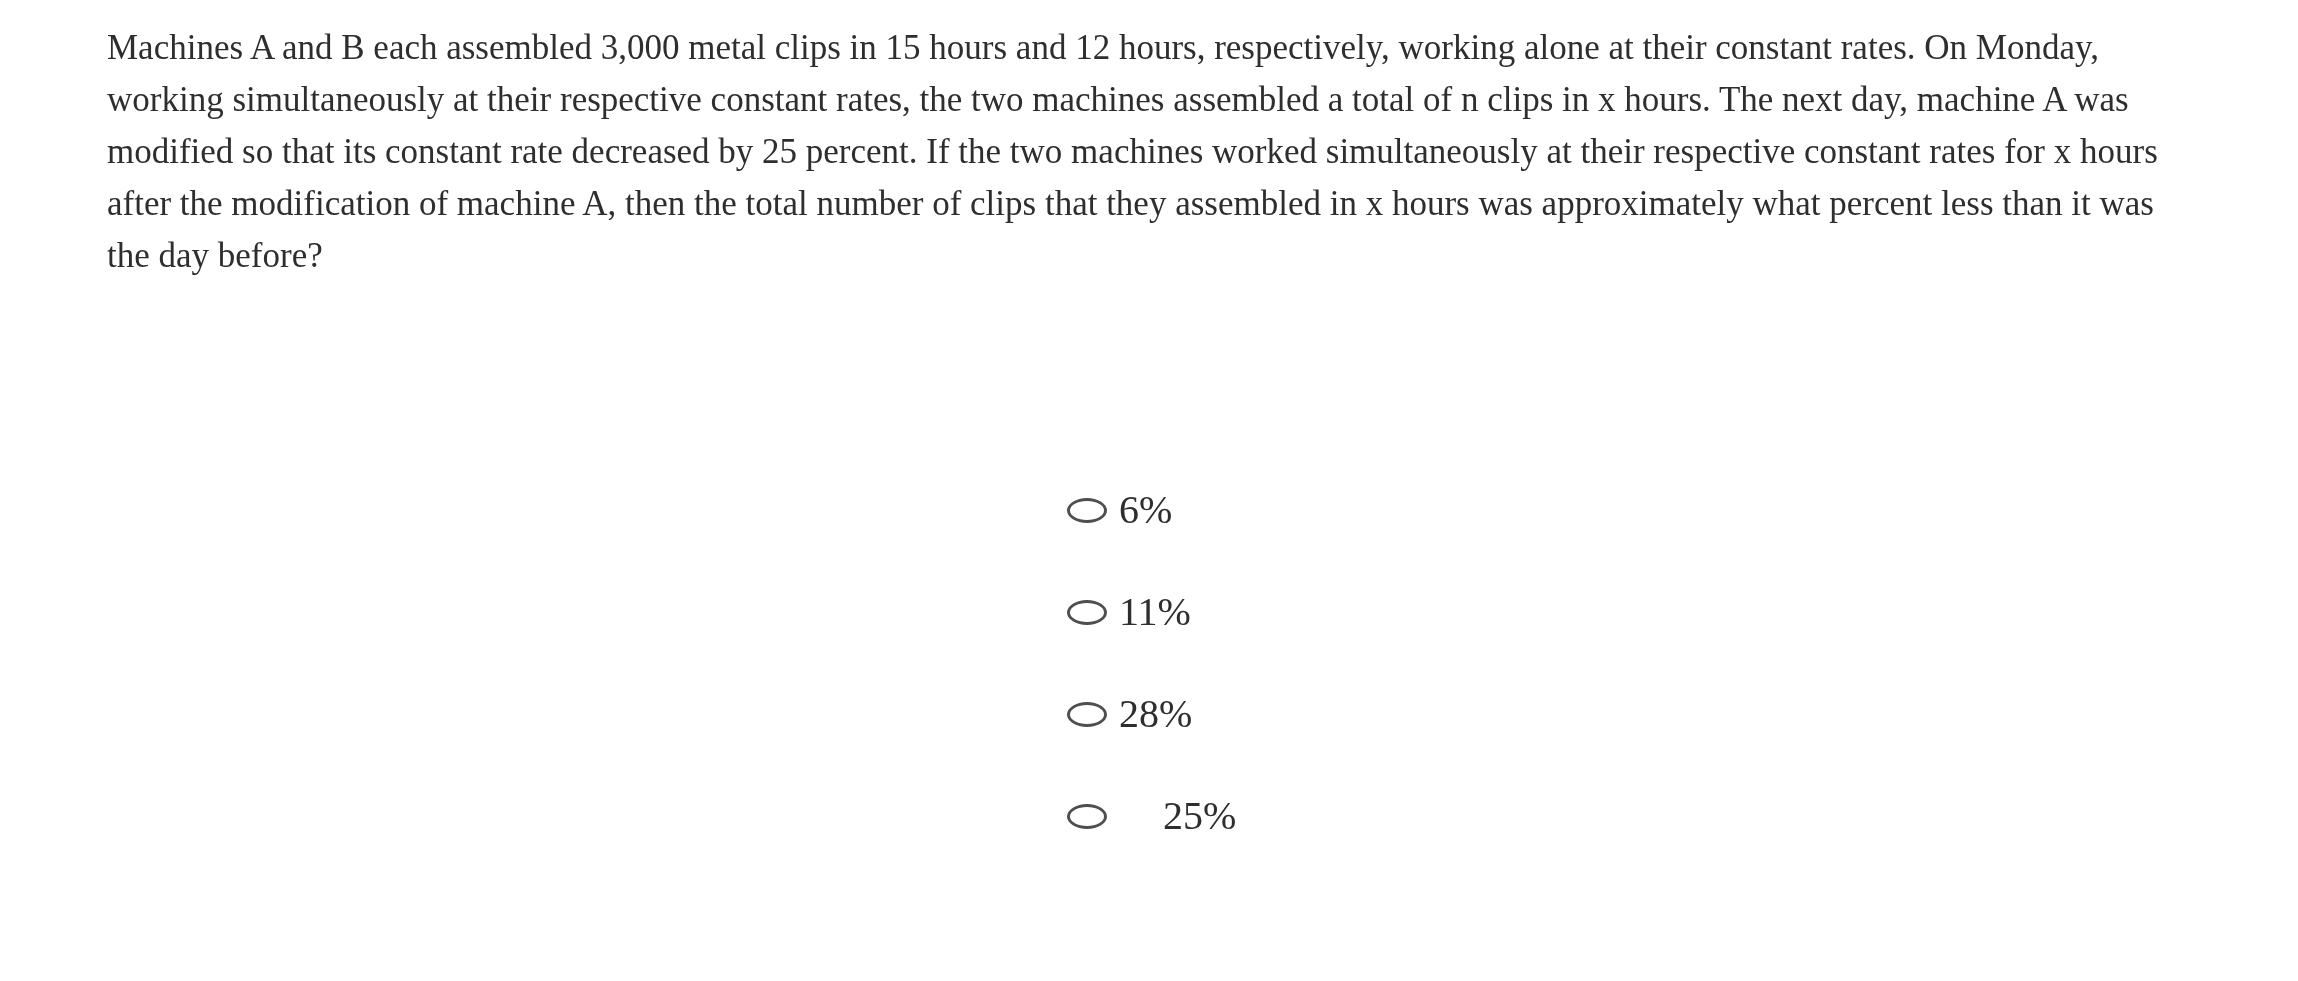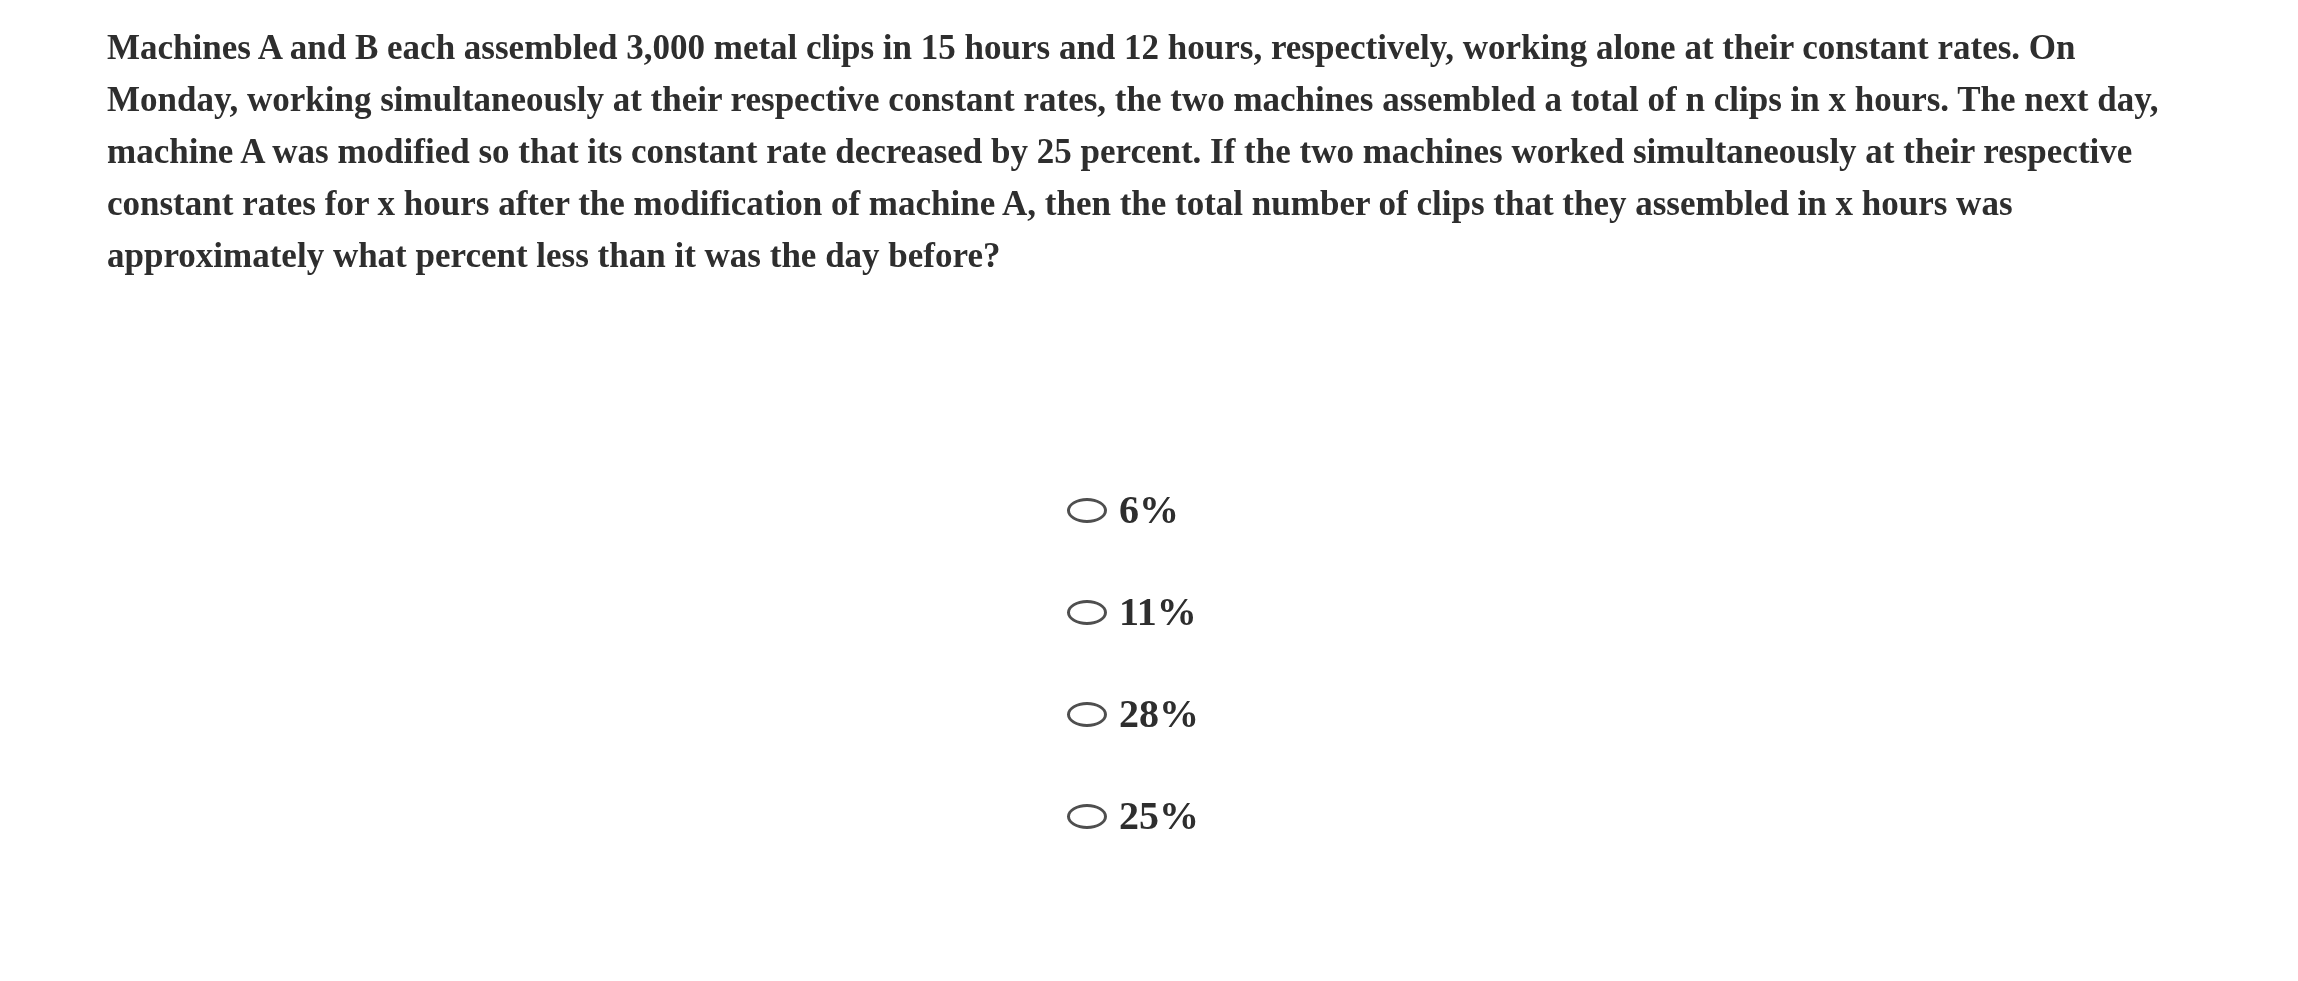--- a/index.html
+++ b/index.html
@@ -10,21 +10,20 @@
   body {
     width: 2298px;
     height: 981px;
     position: relative;
     overflow: hidden;
     font-family: "Liberation Serif", "DejaVu Serif", serif;
     color: #2e2e2e;
   }
   .question-wrap {
     padding: 22px 8px 0 107px;
-    font-weight: bold;
   }
   .question-text {
     margin: 0;
     max-width: 2055px;
     font-size: 35px;
     line-height: 52px;
     color: #2e2e2e;
   }
   .options {
     margin-top: 202px;
@@ -34,20 +33,21 @@
   }
   .option-row {
     display: flex;
     align-items: center;
     height: 52px;
     margin-bottom: 50px;
     cursor: default;
   }
   .option-row:last-child {
     margin-bottom: 0;
+    gap: 44px;
   }
   .radio-oval {
     box-sizing: border-box;
     width: 40px;
     height: 25px;
     border: 3px solid #4f4f4f;
     border-radius: 50%;
     background: #ffffff;
     flex: 0 0 auto;
     margin-right: 12px;

